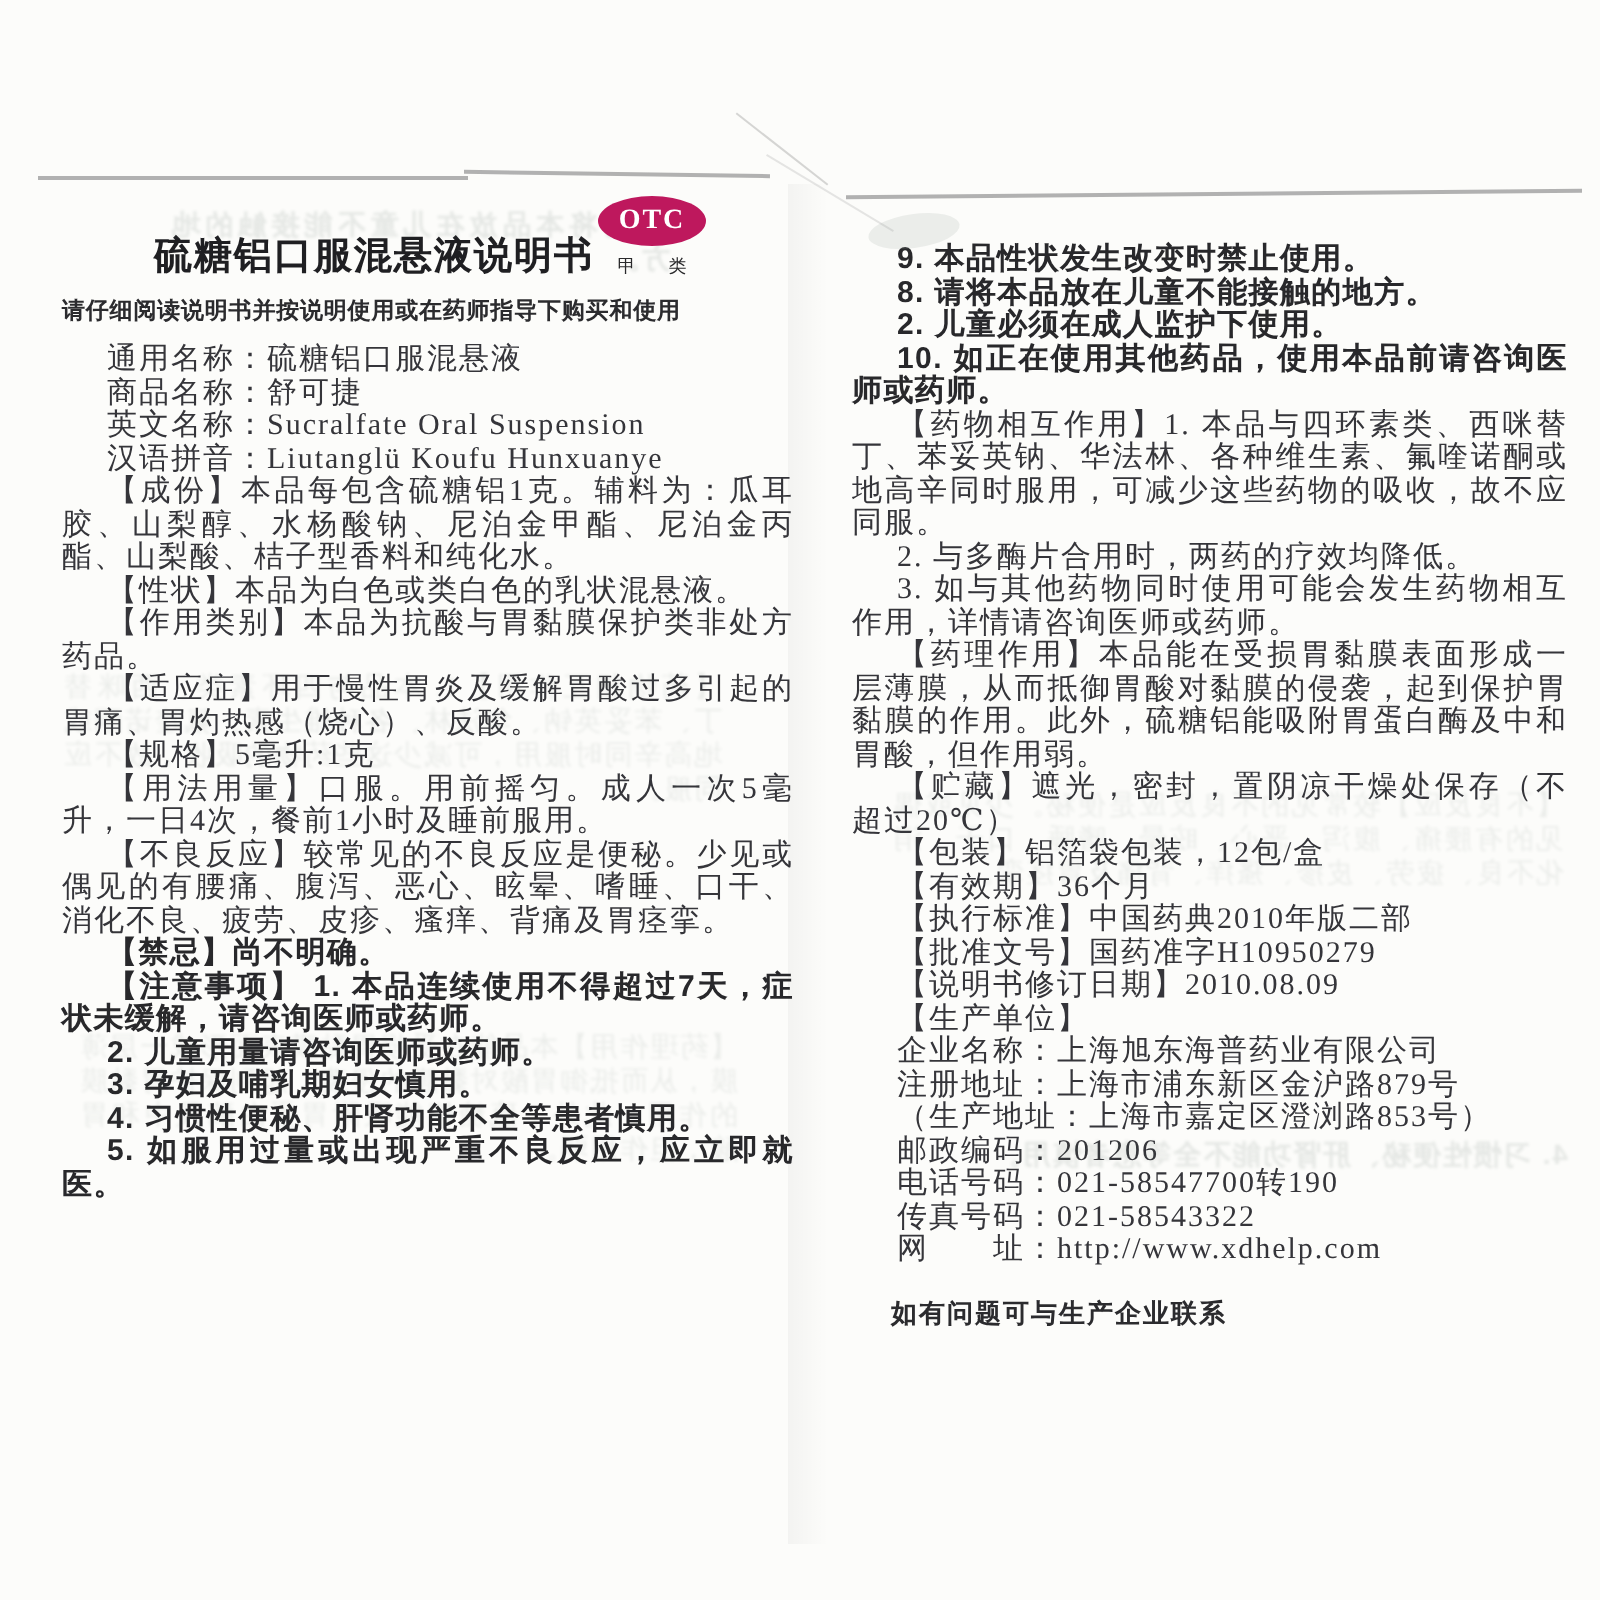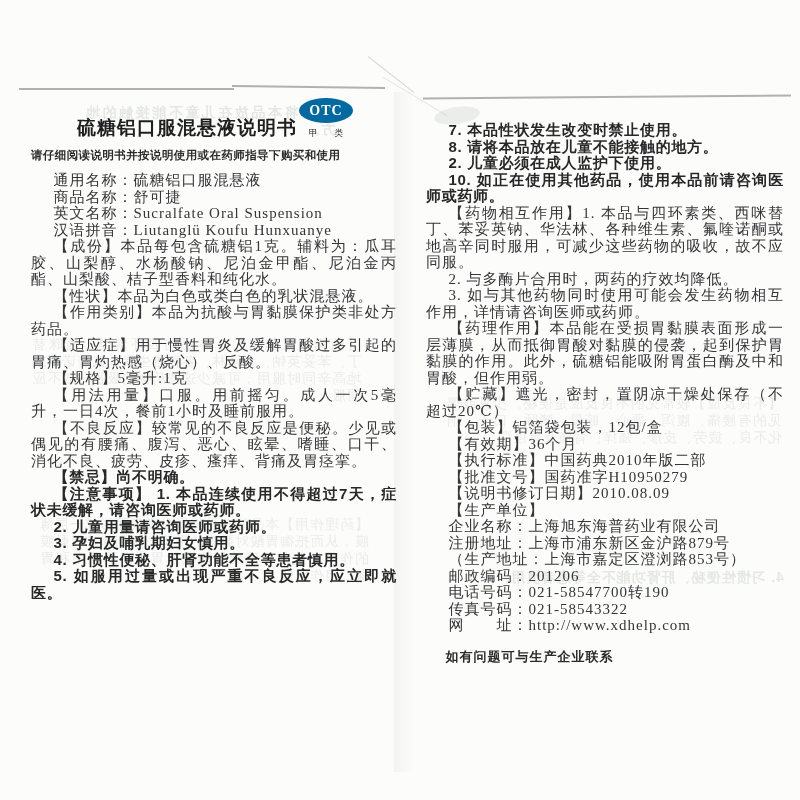--- a/index.html
+++ b/index.html
@@ -18,21 +18,21 @@
   .crease-2{left:378px;top:96px;width:74px;transform:rotate(31deg);opacity:.6;}
   .gap-shade{position:absolute;left:394px;top:92px;width:20px;height:680px;
              background:linear-gradient(90deg,rgba(0,0,0,.035),rgba(0,0,0,0));}
   
   .title{margin:27px 0 0 46px;font-family:Liberation Sans, sans-serif;
          font-weight:bold;font-size:19px;letter-spacing:1px;color:#1f1f22;}
   .subtitle{margin:7px 0 0 0;font-size:11.5px;letter-spacing:.4px;color:#2a2a2c;}
   .hei{font-family:"Liberation Sans","DejaVu Sans",sans-serif;font-weight:bold;color:#2b2b2e;}
   
   .otc{position:absolute;left:278px;top:10px;width:58px;text-align:center;}
-  .otc-oval{width:54px;height:25px;margin:0 auto;border-radius:50%;background:#0369a1;
+  .otc-oval{width:54px;height:25px;margin:0 auto;border-radius:50%;background:#be185d;
             color:#fff;font-family:"Liberation Serif","DejaVu Serif",serif;font-weight:bold;
             font-size:14px;line-height:25px;letter-spacing:1px;}
   .otc-class{margin-top:4px;font-size:9px;letter-spacing:7px;padding-left:7px;color:#2a2a2c;
              font-family:"Liberation Sans","DejaVu Sans",sans-serif;}
   
   .body{margin-top:9px;}
   .para{margin:0;font-size:15px;line-height:16.5px;letter-spacing:1px;
         text-indent:1.5em;text-align:justify;color:#35353a;}
   .para.hei{color:#28282b;letter-spacing:.7px;}
   .footer{margin:14px 0 0 0;font-size:13px;line-height:17px;letter-spacing:1px;text-indent:1.5em;}
@@ -96,21 +96,21 @@
       </div>
   </div>
 
   <div class="page page-right">
     <div class="ghost-otc"></div>
     <div class="ghost g4">【不良反应】较常见的不良反应是便秘。少见或偶见的有腰痛、腹泻、恶心、眩晕、嗜睡、口干、消化不良、疲劳、皮疹、瘙痒、背痛及胃痉挛。</div>
     <div class="ghost hei-g g5">4. 习惯性便秘、肝肾功能不全等患者慎用。</div>
 
     <div class="body">
 
-    <p class="para hei">7. 本品性状发生改变时禁止使用。</p>
+    <p class="para hei">9. 本品性状发生改变时禁止使用。</p>
         <p class="para hei">8. 请将本品放在儿童不能接触的地方。</p>
         <p class="para hei">2. 儿童必须在成人监护下使用。</p>
         <p class="para hei">10. 如正在使用其他药品，使用本品前请咨询医师或药师。</p>
         <p class="para">【药物相互作用】1. 本品与四环素类、西咪替丁、苯妥英钠、华法林、各种维生素、氟喹诺酮或地高辛同时服用，可减少这些药物的吸收，故不应同服。</p>
         <p class="para">2. 与多酶片合用时，两药的疗效均降低。</p>
         <p class="para">3. 如与其他药物同时使用可能会发生药物相互作用，详情请咨询医师或药师。</p>
         <p class="para">【药理作用】本品能在受损胃黏膜表面形成一层薄膜，从而抵御胃酸对黏膜的侵袭，起到保护胃黏膜的作用。此外，硫糖铝能吸附胃蛋白酶及中和胃酸，但作用弱。</p>
         <p class="para">【贮藏】遮光，密封，置阴凉干燥处保存（不超过20℃）</p>
         <p class="para">【包装】铝箔袋包装，12包/盒</p>
         <p class="para">【有效期】36个月</p>

